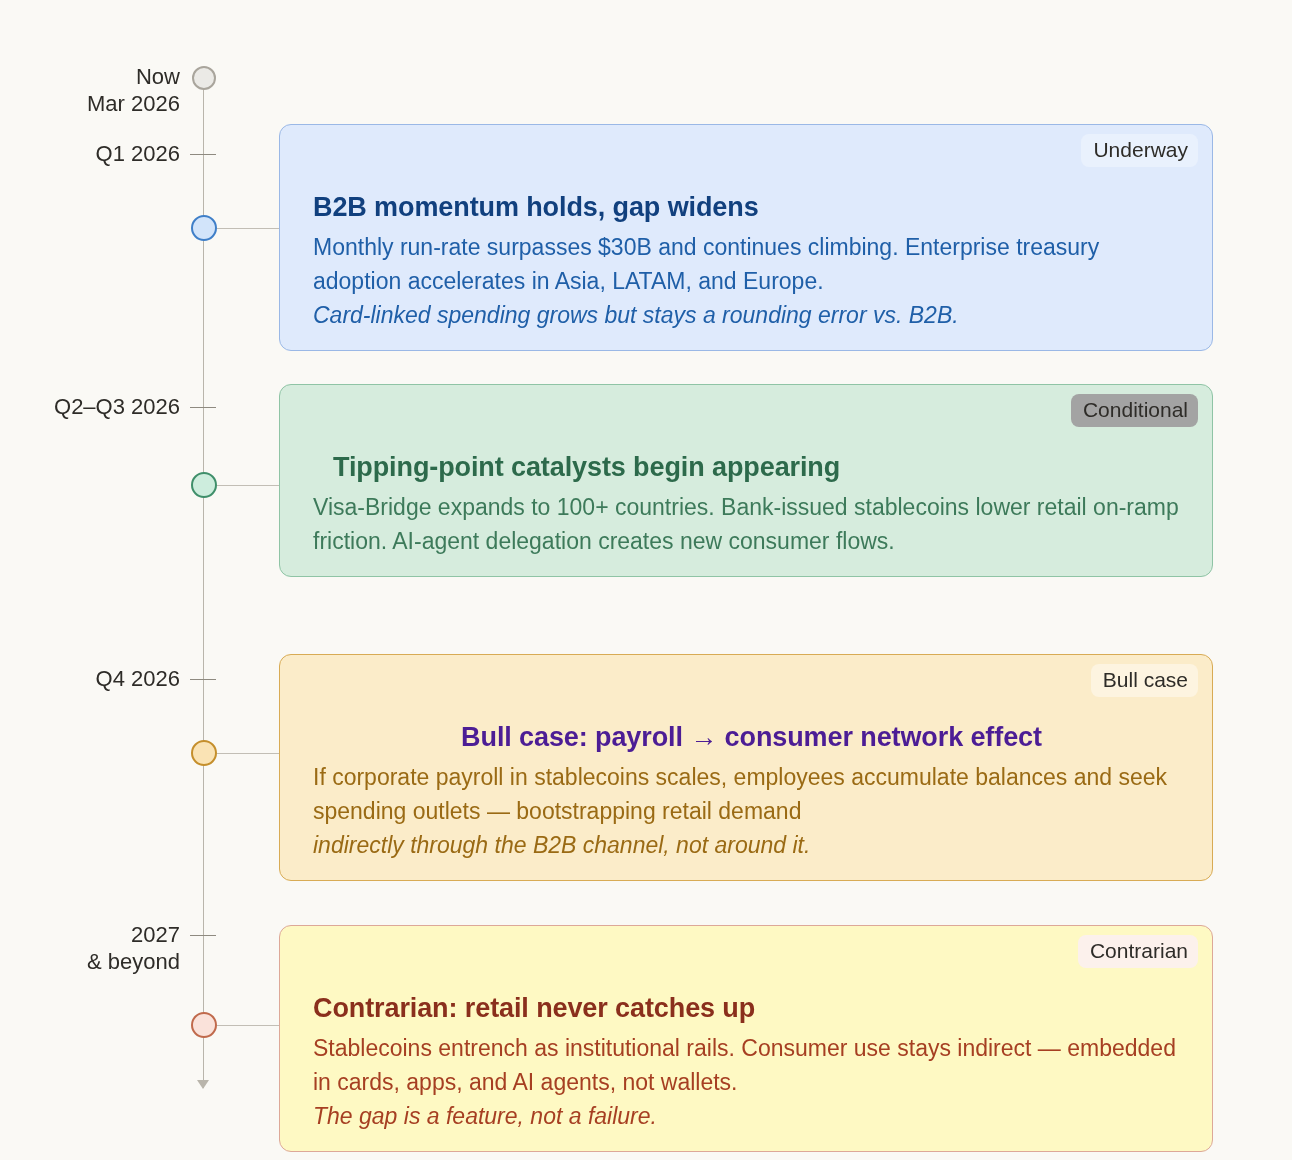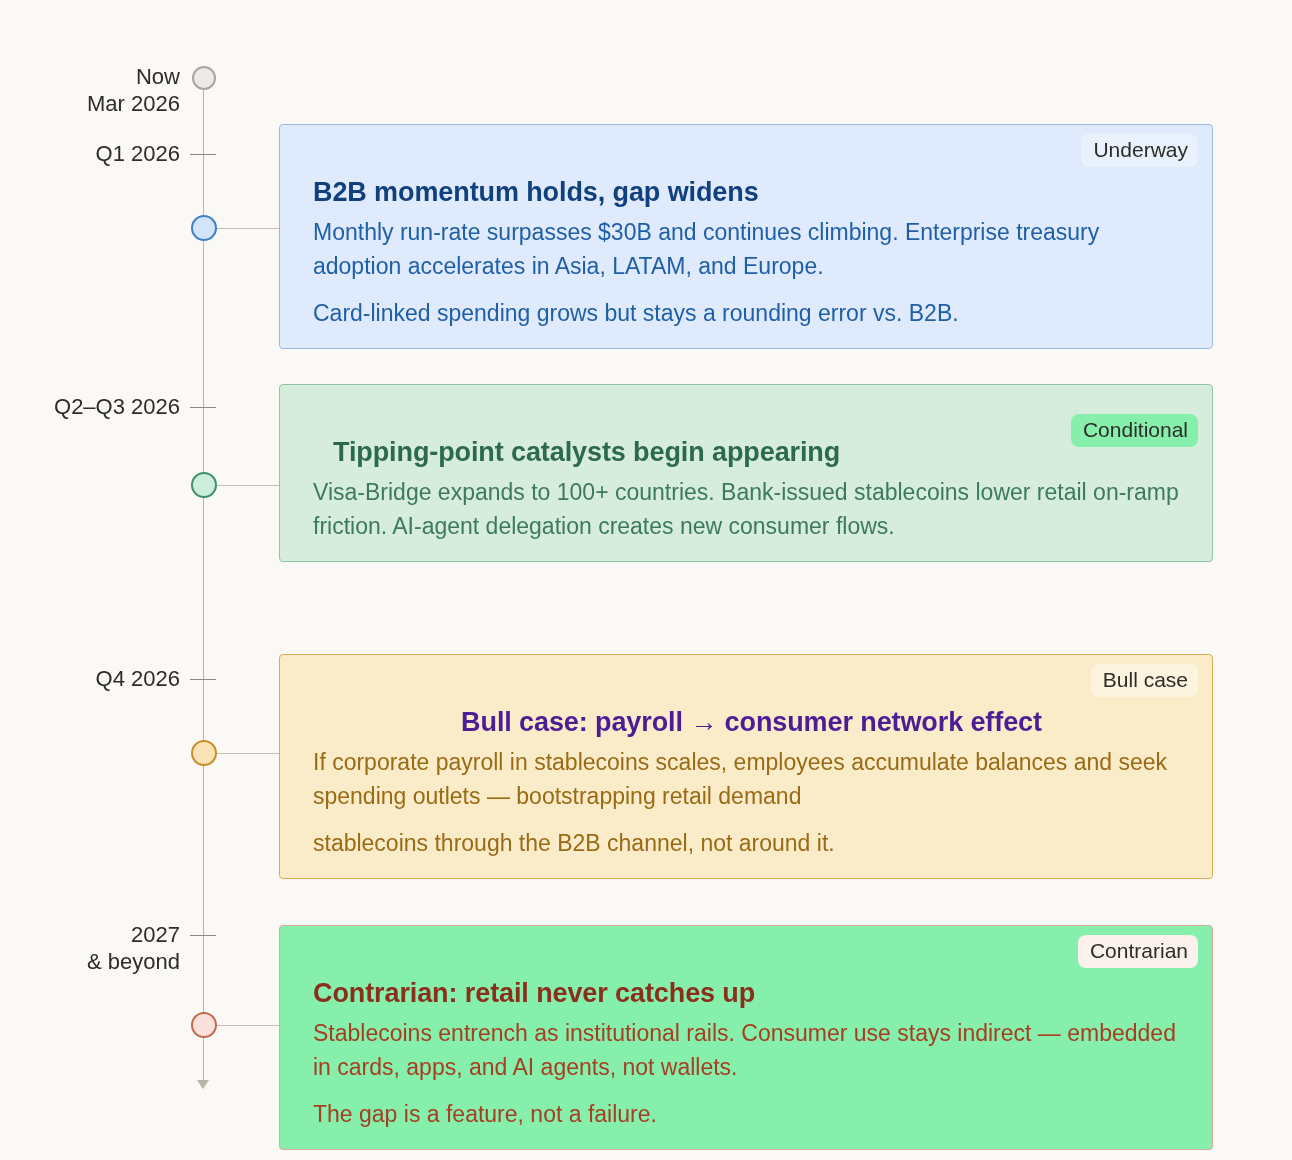--- a/index.html
+++ b/index.html
@@ -88,24 +88,24 @@
     width: 63px;
     background: #c2beb5;
   }
 
   
   .card {
     position: absolute;
     left: 279px;
     width: 934px;
     box-sizing: border-box;
-    border-radius: 4px;
+    border-radius: 12px;
     border-width: 1px;
     border-style: solid;
-    padding: 14px 22px 18px 33px;
+    padding: 29px 22px 18px 33px;
   }
   .badge {
     position: absolute;
     top: 9px;
     right: 14px;
     font-size: 21px;
     line-height: 26px;
     padding: 3px 10px 4px 12px;
     border-radius: 8px;
     color: #2e2c28;
@@ -117,40 +117,41 @@
     line-height: 34px;
     margin: 36px 0 6px 0;
     letter-spacing: -0.1px;
   }
   .card-body {
     font-size: 23px;
     line-height: 34px;
     margin: 0;
   }
   .card-body + .card-body {
-    margin-top: 13px;
+    margin-top: 0;
+    font-style: italic;
   }
 
   
   .c-blue { background: #dfeafc; border-color: #9ab8e6; }
   .c-blue .badge { background: #e9f1fd; }
   .c-blue .card-title { color: #11407e; }
   .c-blue .card-body { color: #1f5fa8; }
   
   .c-green { background: #d6ecdd; border-color: #8fc4a5; }
-  .c-green .badge { background: #86efac; margin-top: 20px; }
+  .c-green .badge { background: #a3a3a3; }
   .c-green .card-title { color: #2d6a4b; margin-left: 20px; }
   .c-green .card-body { color: #3d7a5a; }
   
   .c-amber { background: #fbecc9; border-color: #d8ab54; }
   .c-amber .badge { background: #fdf4e0; }
   .c-amber .card-title { color: #4c1d95; text-align: center; }
   .c-amber .card-body { color: #9a6a14; }
   
-  .c-red { background: #86efac; border-color: #dda898; }
+  .c-red { background: #fef9c3; border-color: #dda898; }
   .c-red .badge { background: #fcf1ec; }
   .c-red .card-title { color: #8a2f1c; }
   .c-red .card-body { color: #a63f22; }
 </style>
 </head>
 <body>
 
 <div id="stage">
 
   <div class="axis-line"></div>
@@ -202,21 +203,21 @@
     <p class="card-body">Visa-Bridge expands to 100+ countries. Bank-issued stablecoins lower retail on-ramp friction. AI-agent delegation creates new consumer flows.</p>
   </div>
 
   <div class="node" style="top:740px;background:#fae3b4;border-color:#c58f2c;"></div>
   <div class="connector" style="top:753px;"></div>
 
   <div class="card c-amber" style="top:654px;">
     <div class="badge">Bull case</div>
     <div class="card-title">Bull case: payroll → consumer network effect</div>
     <p class="card-body">If corporate payroll in stablecoins scales, employees accumulate balances and seek spending outlets — bootstrapping retail demand</p>
-    <p class="card-body">stablecoins through the B2B channel, not around it.</p>
+    <p class="card-body">indirectly through the B2B channel, not around it.</p>
   </div>
 
   <div class="node" style="top:1012px;background:#fae2da;border-color:#c06a4c;"></div>
   <div class="connector" style="top:1025px;"></div>
 
   <div class="card c-red" style="top:925px;">
     <div class="badge">Contrarian</div>
     <div class="card-title">Contrarian: retail never catches up</div>
     <p class="card-body">Stablecoins entrench as institutional rails. Consumer use stays indirect — embedded in cards, apps, and AI agents, not wallets.</p>
     <p class="card-body">The gap is a feature, not a failure.</p>

